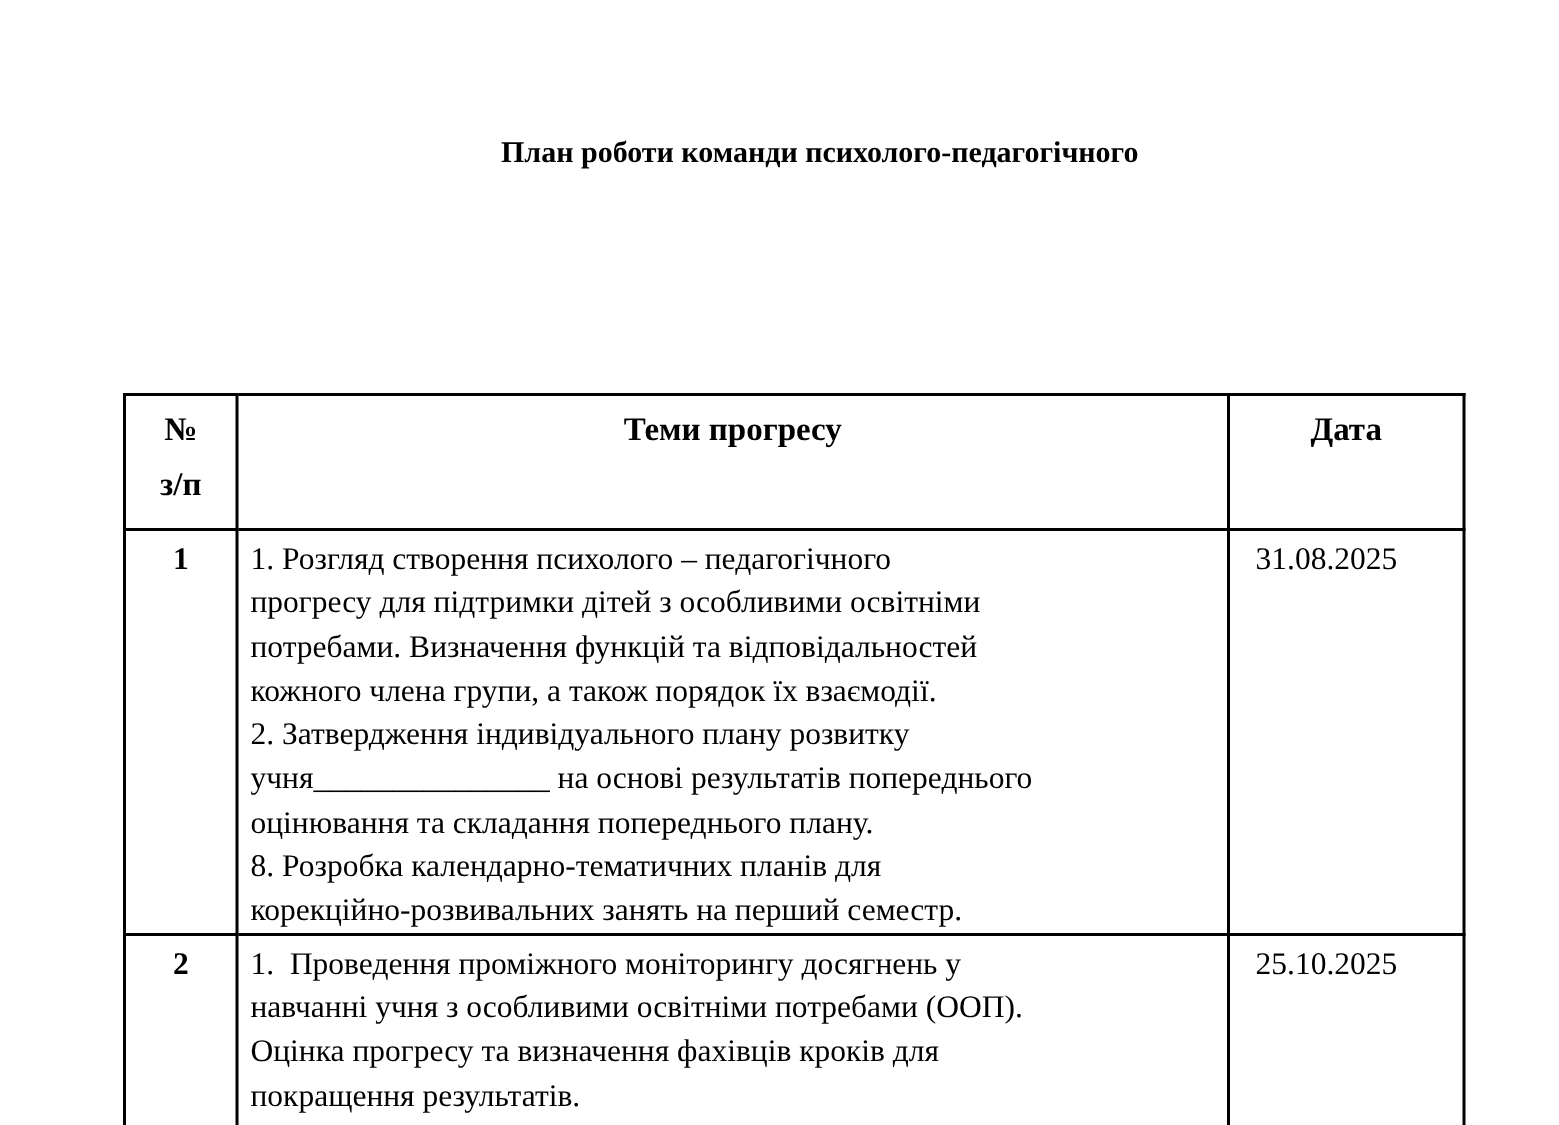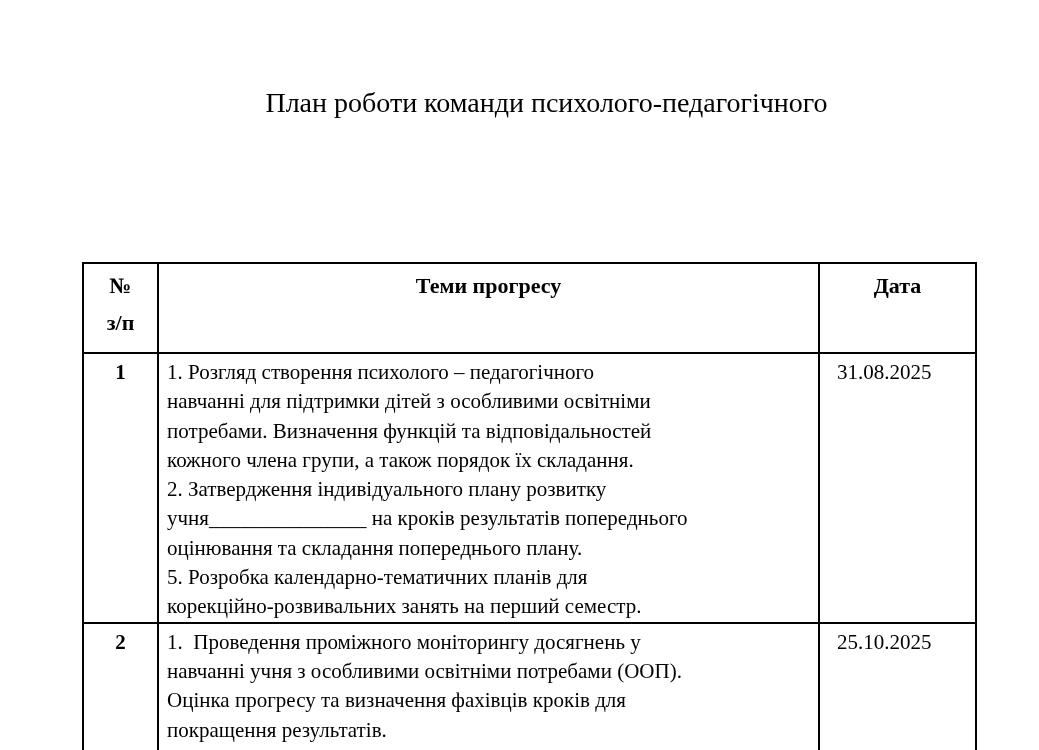--- a/index.html
+++ b/index.html
@@ -16,22 +16,22 @@
     position: absolute;
     inset: 0;
     background: #ffffff;
   }
   .doc-title {
     position: absolute;
     left: 100px;
     top: 70px;
     width: 893px;
     text-align: center;
-    font-weight: normal;
-    font-size: 28px;
+    font-weight: bold;
+    font-size: 20px;
     line-height: 65px;
   }
   table.plan-table {
     position: absolute;
     left: 82px;
     top: 262px;
     width: 893px;
     border-collapse: collapse;
     table-layout: fixed;
   }
@@ -95,27 +95,27 @@
         <div>№</div>
         <div>з/п</div>
       </th>
       <th>Теми прогресу</th>
       <th>Дата</th>
     </tr>
     <tr class="row-1">
       <td class="cell-num">1</td>
       <td class="cell-text">
             <div class="line">1. Розгляд створення психолого – педагогічного</div>
-            <div class="line">навчанні для підтримки дітей з особливими освітніми</div>
+            <div class="line">прогресу для підтримки дітей з особливими освітніми</div>
             <div class="line">потребами. Визначення функцій та відповідальностей</div>
-            <div class="line">кожного члена групи, а також порядок їх складання.</div>
+            <div class="line">кожного члена групи, а також порядок їх взаємодії.</div>
             <div class="line">2. Затвердження індивідуального плану розвитку</div>
-            <div class="line">учня_______________ на кроків результатів попереднього</div>
+            <div class="line">учня_______________ на основі результатів попереднього</div>
             <div class="line">оцінювання та складання попереднього плану.</div>
-            <div class="line">5. Розробка календарно-тематичних планів для</div>
+            <div class="line">8. Розробка календарно-тематичних планів для</div>
             <div class="line">корекційно-розвивальних занять на перший семестр.</div>
           </td>
       <td class="cell-date">31.08.2025</td>
     </tr>
     <tr class="row-2">
       <td class="cell-num">2</td>
       <td class="cell-text">
             <div class="line">1.  Проведення проміжного моніторингу досягнень у</div>
             <div class="line">навчанні учня з особливими освітніми потребами (ООП).</div>
             <div class="line">Оцінка прогресу та визначення фахівців кроків для</div>

